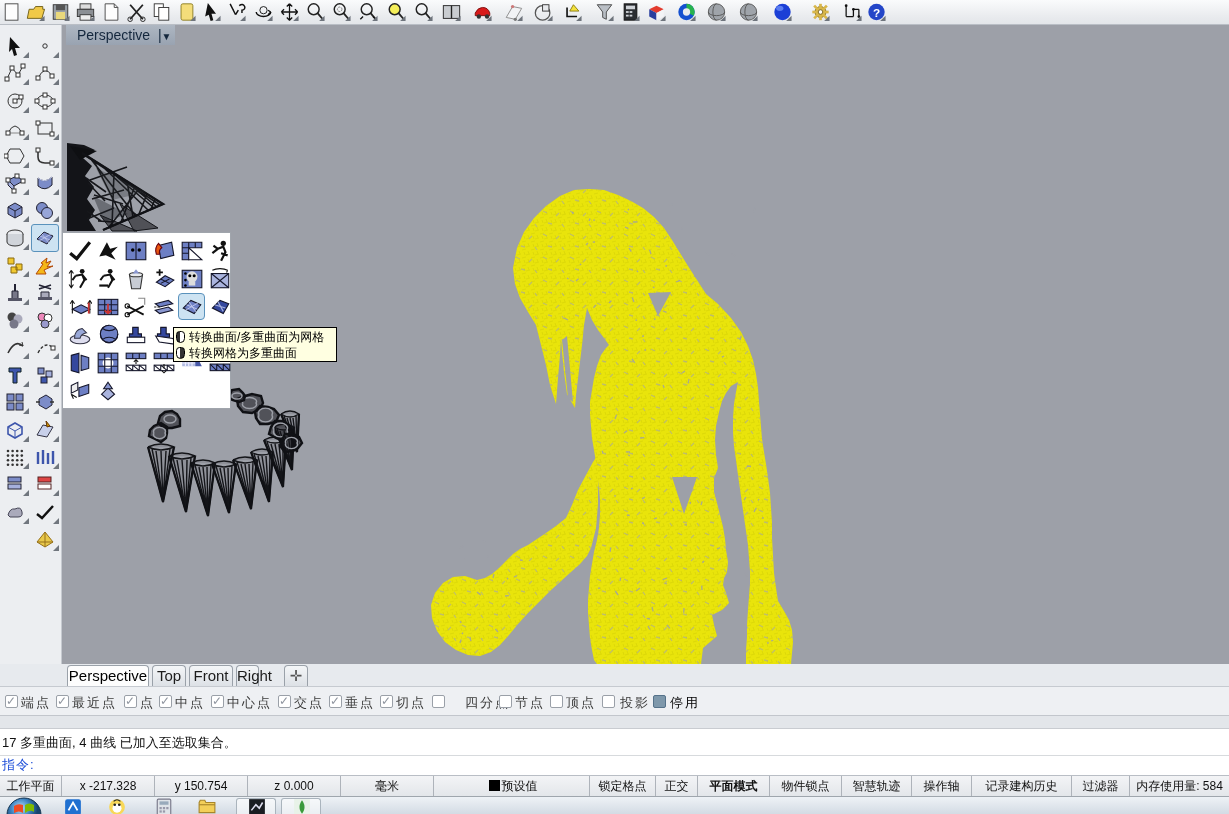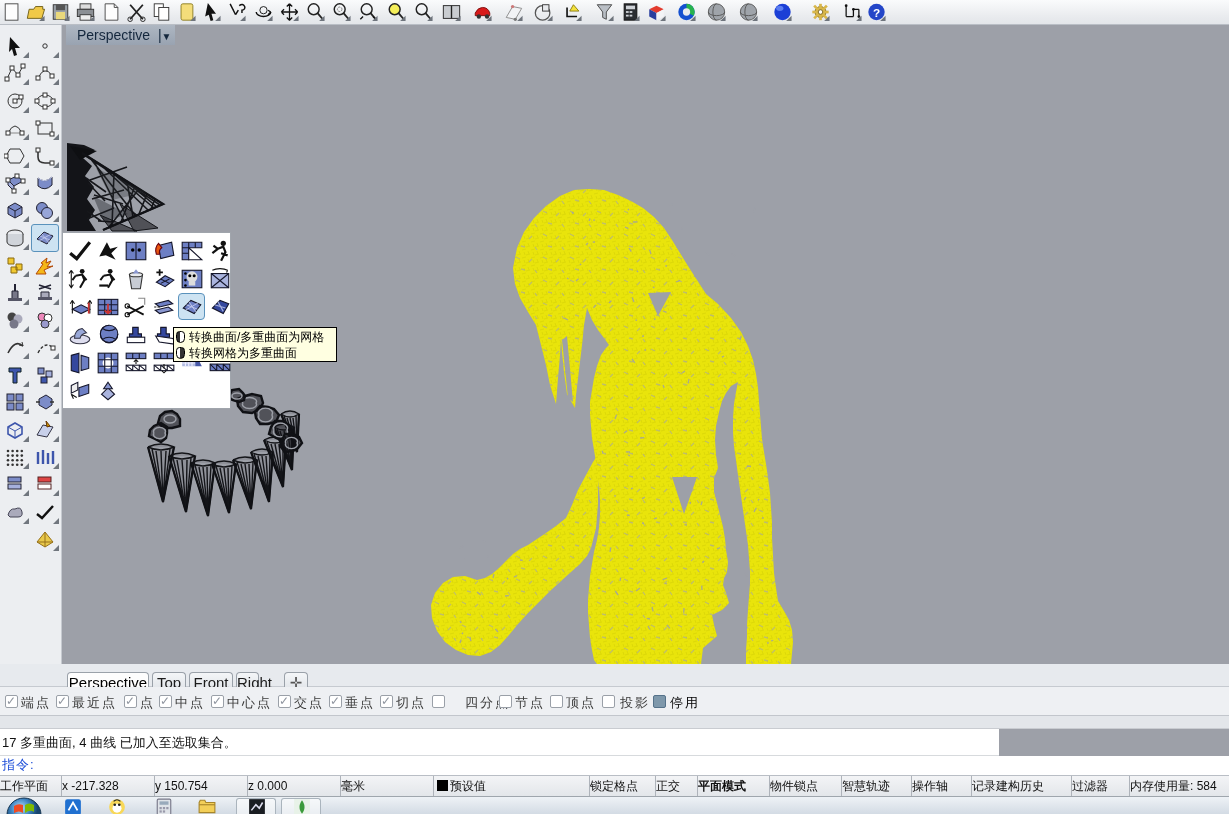--- a/index.html
+++ b/index.html
@@ -12,33 +12,33 @@
 .ti { position:absolute; top:2px; width:21px; height:20px; }
 #lt { left:0; top:25px; width:62px; height:639px; background:#eceef1; border-right:1px solid #c6cad0; }
 .li { position:absolute; width:22px; height:22px; }
 .ltri { position:absolute; width:0; height:0; border-left:6px solid transparent; border-bottom:6px solid #70767e; }
 #vp { left:62px; top:25px; width:1167px; height:793px; background:#9da0a8; }
 #vtitle { position:absolute; left:4px; top:0; width:109px; height:20px; background:linear-gradient(#aeb7c2,#99a3b1);
   color:#14273d; font-size:14px; line-height:20px; padding-left:11px; }
 #tabs { left:0; top:664px; width:1229px; height:23px; background:#e7eaee; border-bottom:1px solid #c6cad0;}
 .tab { position:absolute; top:1px; height:21px; border:1px solid #9aa1a9; border-bottom:none;
   border-radius:4px 4px 0 0; background:linear-gradient(#f4f6f8,#dde1e6); color:#1c1c1c;
-  font-size:15px; line-height:20px; text-align:center;margin-top:7px; }
+  font-size:15px; line-height:20px; text-align:center; }
 .tab.act { background:#fdfdfd; color:#000; }
 #osnap { left:0; top:687px; width:1229px; height:29px; background:#eef0f3; border-bottom:1px solid #c2c6cc; font-size:13px; color:#3a3a3a; }
 .cb { position:absolute; top:8px; width:13px; height:13px; background:#fff; border:1px solid #9aa0a8; border-radius:2px; }
 .cb.c::before { content:"✓"; position:absolute; left:0px; top:-2px; font-size:12px; color:#9096a0; }
 .oslab { position:absolute; top:7px; letter-spacing:2px; }
 #gap2 { left:0; top:716px; width:1229px; height:13px; background:#e3e6ea; border-bottom:1px solid #c9ccd1;}
-#hist { left:0; top:729px; width:999px; height:27px; background:#fff; border-bottom:1px solid #d7dadd;
+#hist { left:0; top:729px; width:1229px; height:27px; background:#fff; border-bottom:1px solid #d7dadd;
   font-size:13px; color:#111; line-height:27px; padding-left:2px;}
 #cmd { left:0; top:756px; width:1229px; height:19px; background:#fff; font-size:13px; color:#1d4ed8; line-height:18px; padding-left:2px; letter-spacing:1px;}
 #status { left:0; top:775px; width:1229px; height:21px; background:linear-gradient(#f3f4f6,#e3e6ea);
   border-top:1px solid #b9bec5; font-size:12px; color:#101010; }
-.st { position:absolute; top:0; height:21px; line-height:20px; border-right:1px solid #aeb3ba; }
+.st { position:absolute; top:0; height:21px; line-height:20px; text-align:center; border-right:1px solid #aeb3ba; }
 #task { left:0; top:796px; width:1229px; height:18px; overflow:hidden; background:linear-gradient(#eef2f6,#d3dbe4); border-top:1px solid #9fa6ad; }
 #pal { left:62px; top:232px; width:169px; height:177px; background:#fff; border:1px solid #a0a5ac; }
 .pi { position:absolute; width:24px; height:24px; }
 #tip { left:173px; top:327px; width:164px; height:35px; background:#ffffe1; border:1px solid #000;
   font-size:12px; color:#000; padding:1px 2px; z-index:60; }
 .tipline { height:16px; line-height:16px; white-space:nowrap; }
 .mouseico { display:inline-block; width:9px; height:12px; border:1px solid #000; border-radius:4px 4px 5px 5px; position:relative; top:2px; margin-right:4px; background:linear-gradient(90deg,#333 0 50%,#fff 50%); }
 .mouseico.r { background:linear-gradient(90deg,#fff 0 50%,#333 50%); }
 </style>
 </head>
@@ -542,21 +542,21 @@
   </div>
 <div class="abs" id="gap2"></div>
 <div class="abs" id="hist">17 多重曲面, 4 曲线 已加入至选取集合。</div>
 <div class="abs" id="cmd">指令:</div>
 <div class="abs" id="status">
     <div class="st" style="left:0px;width:62px;">工作平面</div>
     <div class="st" style="left:62px;width:93px;">x -217.328</div>
     <div class="st" style="left:155px;width:93px;">y 150.754</div>
     <div class="st" style="left:248px;width:93px;">z 0.000</div>
     <div class="st" style="left:341px;width:93px;">毫米</div>
-    <div class="st" style="left:434px;width:156px;text-align:left;padding-left:3px;"><span style="display:inline-block;width:11px;height:11px;background:#000;vertical-align:-1px;margin-right:2px"></span>预设值</div>
+    <div class="st" style="left:434px;width:156px;text-align:center;padding-left:3px;"><span style="display:inline-block;width:11px;height:11px;background:#000;vertical-align:-1px;margin-right:2px"></span>预设值</div>
     <div class="st" style="left:590px;width:66px;">锁定格点</div>
     <div class="st" style="left:656px;width:42px;">正交</div>
     <div class="st" style="left:698px;width:72px;font-weight:bold;">平面模式</div>
     <div class="st" style="left:770px;width:72px;">物件锁点</div>
     <div class="st" style="left:842px;width:70px;">智慧轨迹</div>
     <div class="st" style="left:912px;width:60px;">操作轴</div>
     <div class="st" style="left:972px;width:100px;">记录建构历史</div>
     <div class="st" style="left:1072px;width:58px;">过滤器</div>
     <div class="st" style="left:1130px;width:99px;border-right:none;">内存使用量: 584</div>
   </div>

